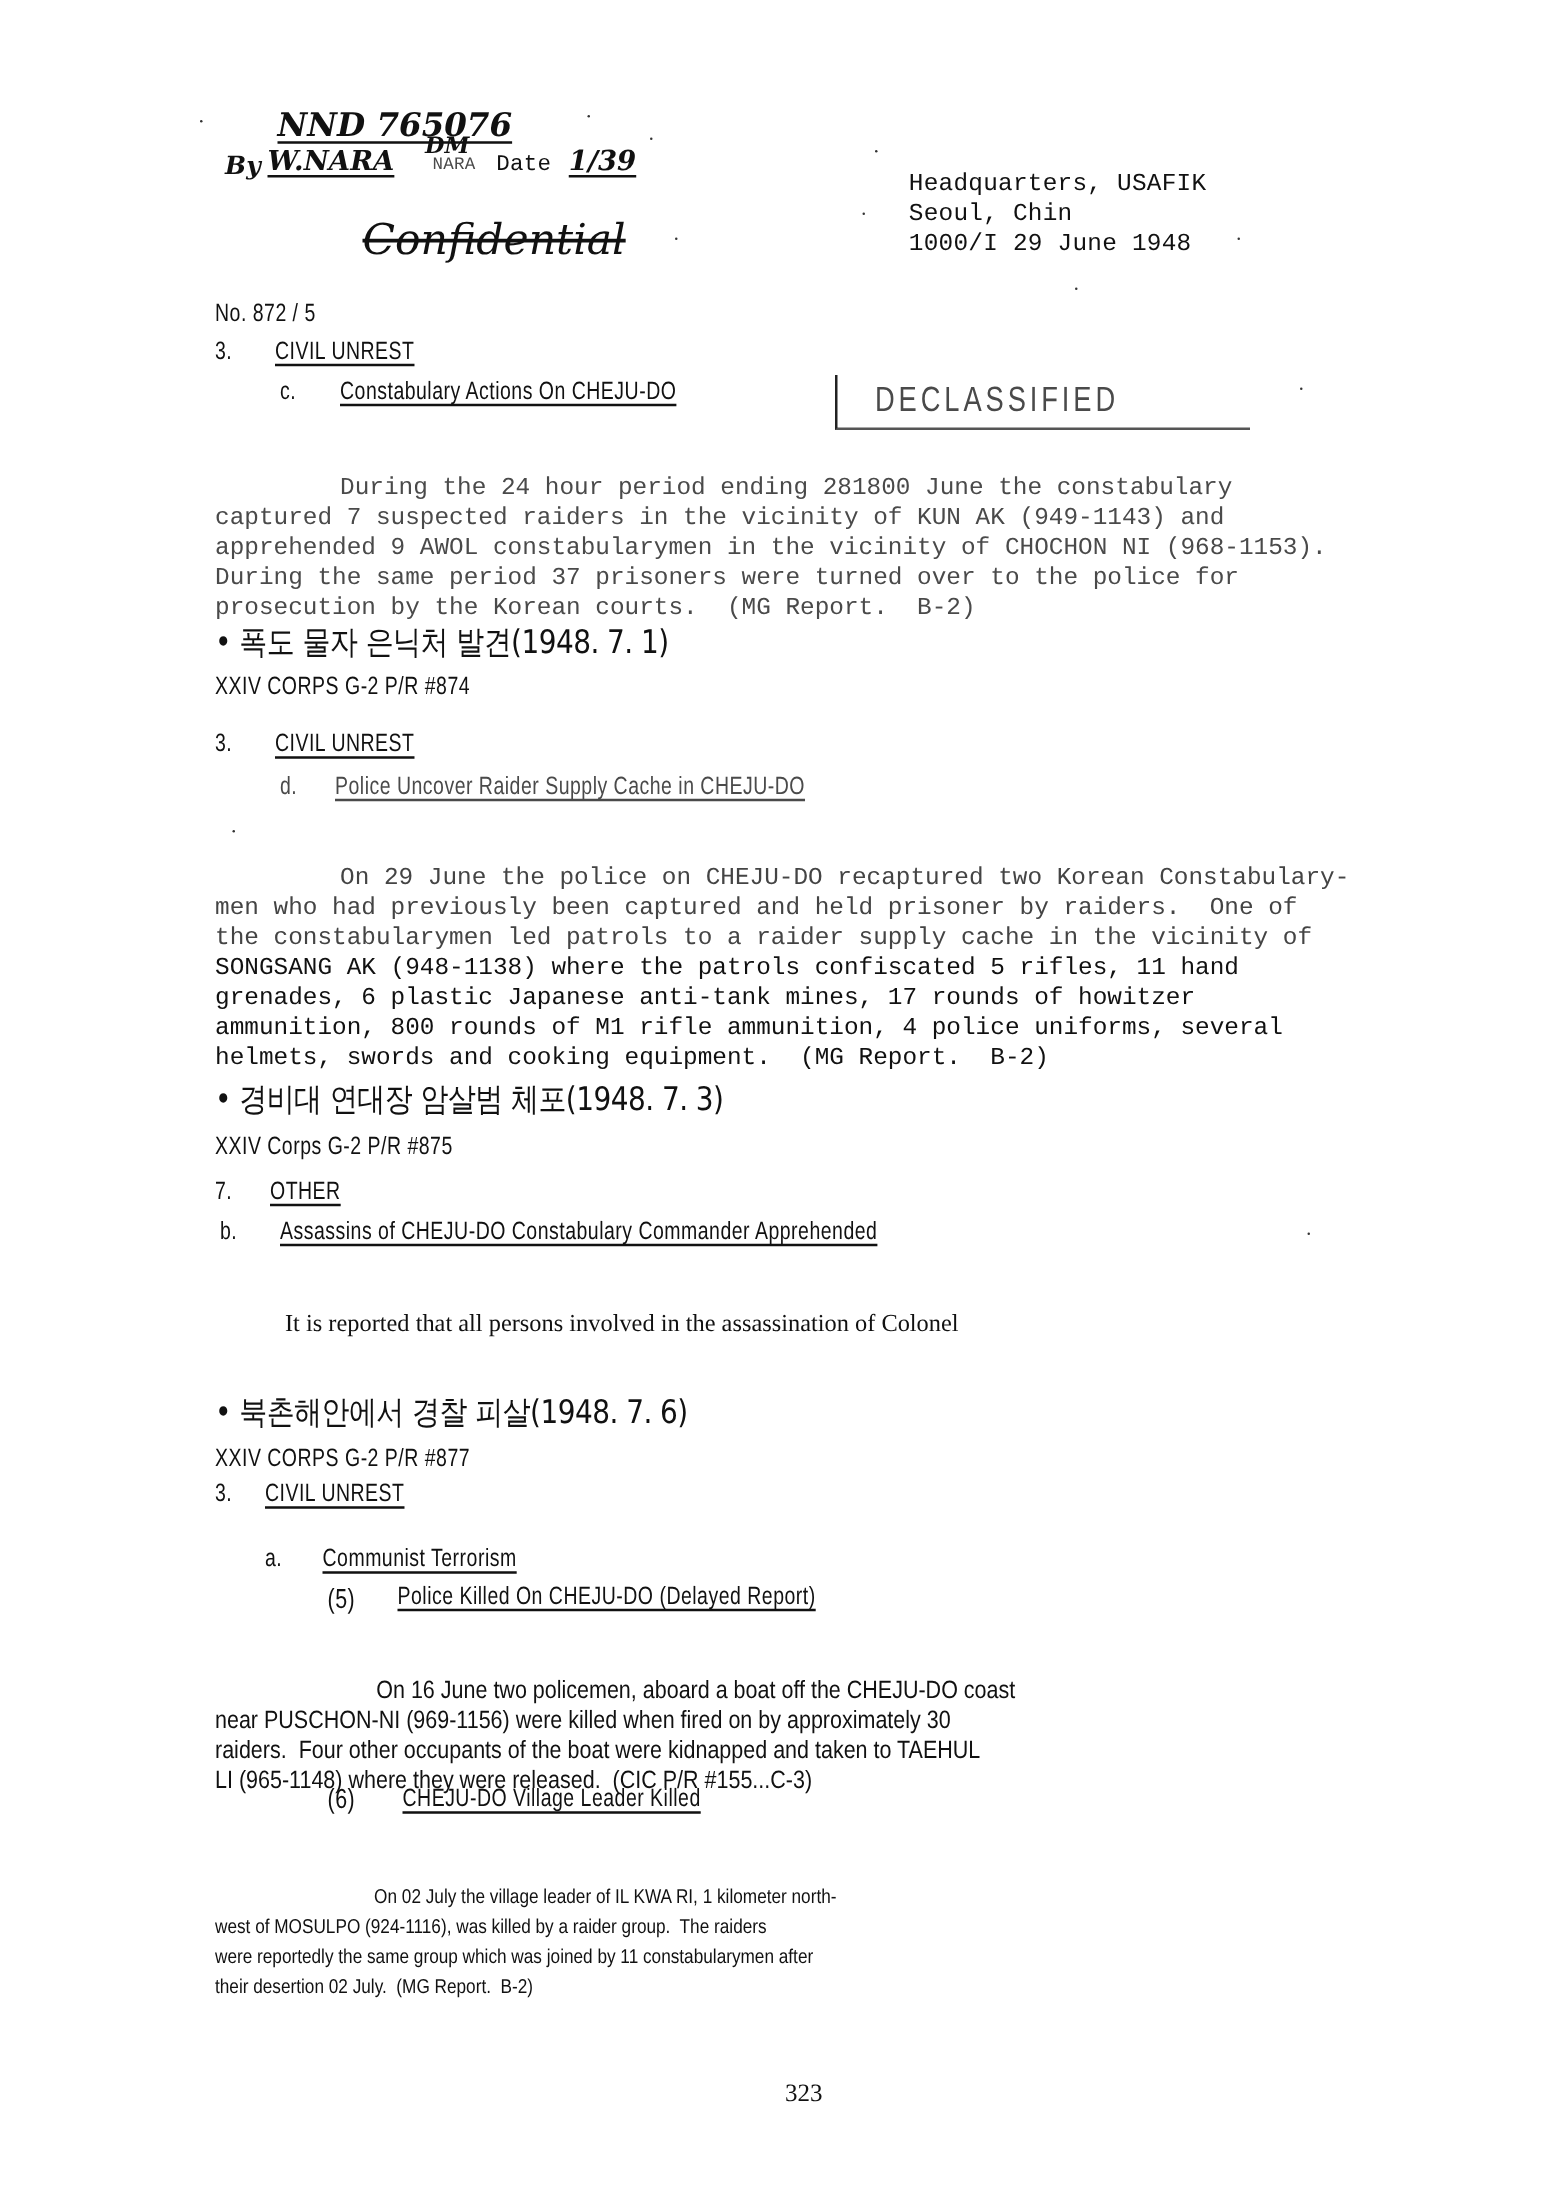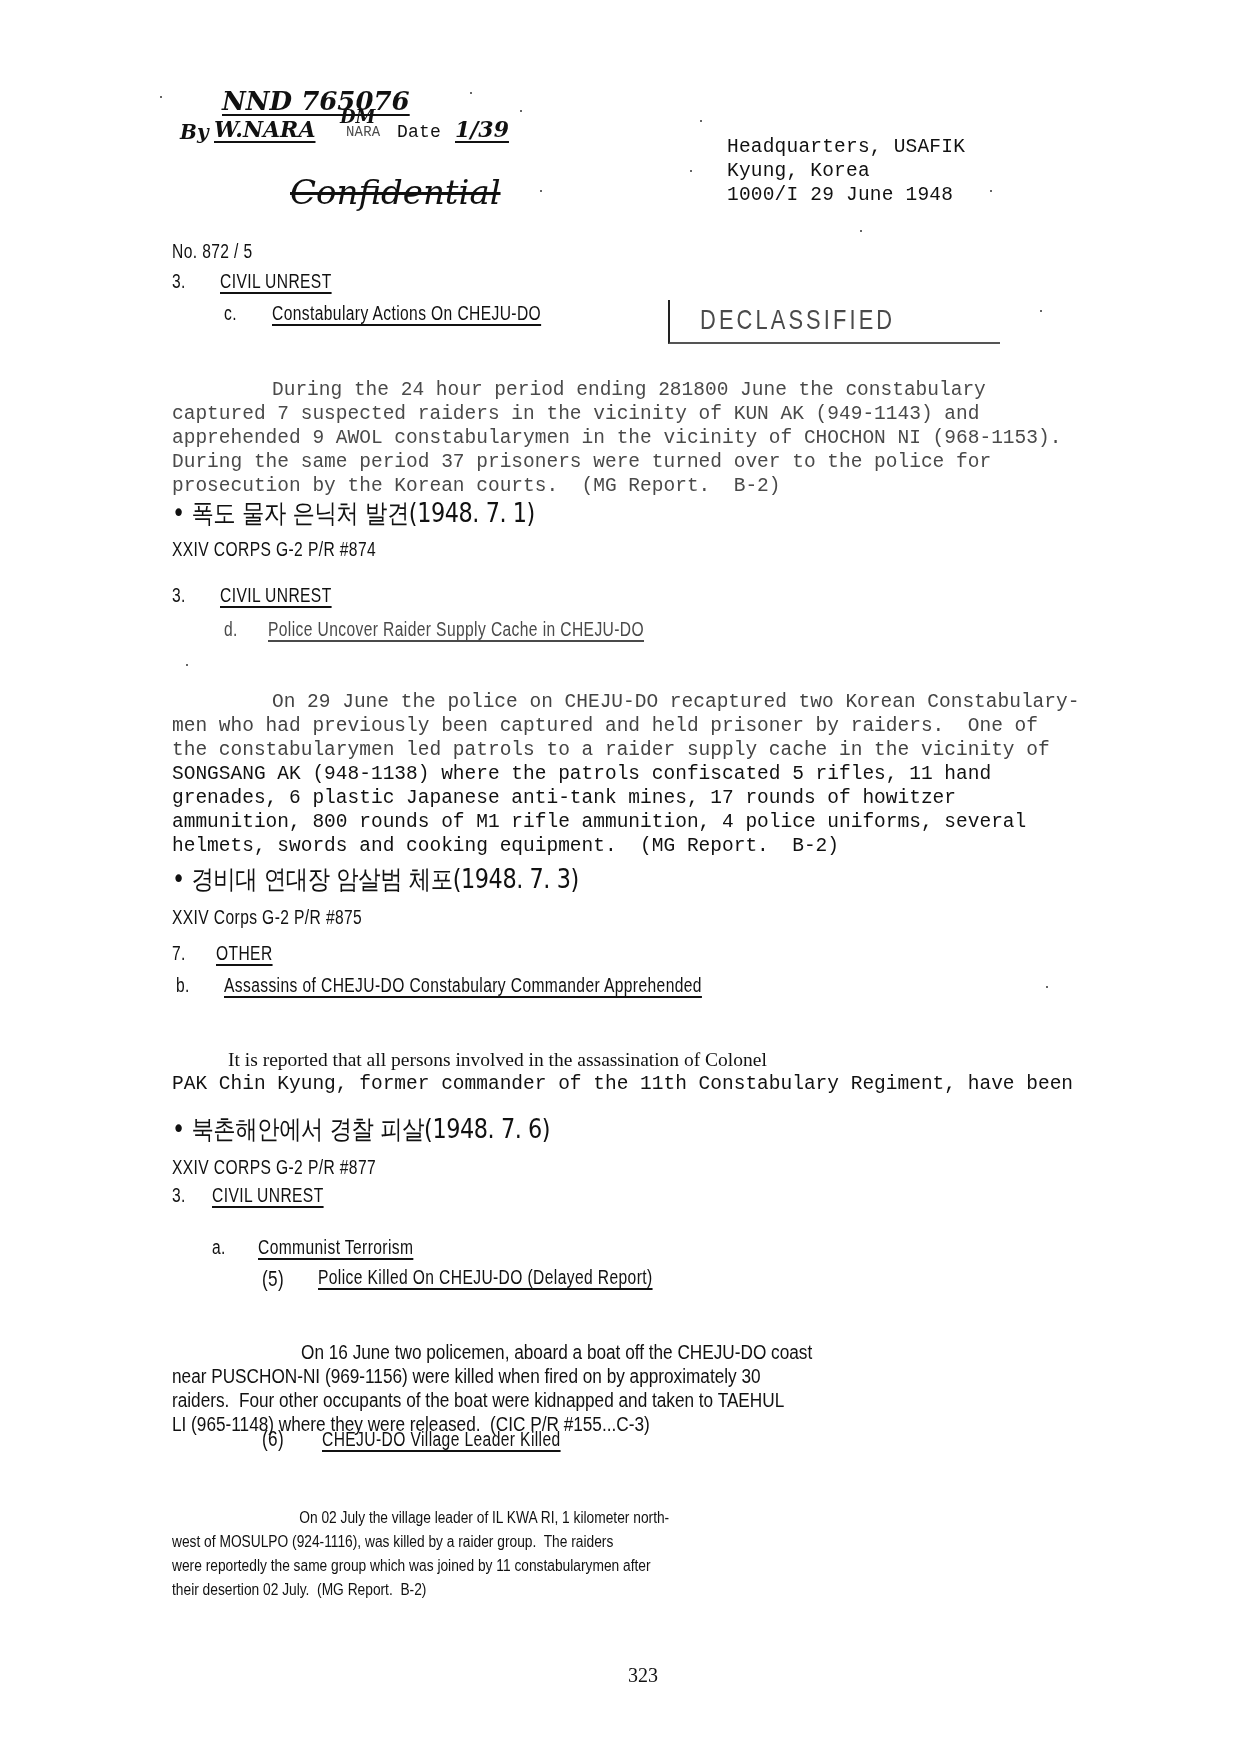--- a/index.html
+++ b/index.html
@@ -28,21 +28,21 @@
 <div class="abs hand" style="left:180px; top:120px; font-size:20px;">By</div>
 <div class="abs hand ul" style="left:214px; top:116px; font-size:22px;">W.NARA</div>
 <div class="abs hand" style="left:340px; top:106px; font-size:18px;">DM</div>
 <div class="abs mono mono-faint" style="left:346px; top:124px; font-size:14px;">NARA</div>
 <div class="abs mono" style="left:397px; top:122px; font-size:18px;">Date</div>
 <div class="abs hand ul" style="left:455px; top:116px; font-size:22px;">1/39</div>
 
 <div class="abs hand strike" style="left:290px; top:172px; font-size:34px; font-weight:normal;">Confidential</div>
 
 <div class="abs mono" style="left:727px; top:136px;">Headquarters, USAFIK</div>
-<div class="abs mono" style="left:727px; top:160px;">Kyung, Korea</div>
+<div class="abs mono" style="left:727px; top:160px;">Seoul, Chin</div>
 <div class="abs mono" style="left:727px; top:184px;">1000/I 29 June 1948</div>
 
 <div class="abs narrow" style="left:172px; top:240px;">No. 872 / 5</div>
 
 <div class="abs narrow" style="left:172px; top:270px;">3.</div>
 <div class="abs narrow ul" style="left:220px; top:270px;">CIVIL UNREST</div>
 <div class="abs narrow" style="left:224px; top:302px;">c.</div>
 <div class="abs narrow ul" style="left:272px; top:302px;">Constabulary Actions On CHEJU-DO</div>
 <div class="stamp-box" style="left:668px; top:300px; width:330px; height:42px;"></div>
 <div class="abs narrow mono-faint" style="left:700px; top:304px; font-size:28px; letter-spacing:4px;">DECLASSIFIED</div>
@@ -63,21 +63,21 @@
 </div>
 
 <div class="abs kor" style="left:172px; top:862px;">• 경비대 연대장 암살범 체포(1948. 7. 3)</div>
 <div class="abs narrow" style="left:172px; top:906px;">XXIV Corps G-2 P/R #875</div>
 <div class="abs narrow" style="left:172px; top:942px;">7.</div>
 <div class="abs narrow ul" style="left:216px; top:942px;">OTHER</div>
 <div class="abs narrow" style="left:176px; top:974px;">b.</div>
 <div class="abs narrow ul" style="left:224px; top:974px;">Assassins of CHEJU-DO Constabulary Commander Apprehended</div>
 
 <div class="para" style="left:172px; top:1024px;">
-<div style="padding-left:56px;font-family:Liberation Serif, serif;">It is reported that all persons involved in the assassination of Colonel</div><div>PAK Chin Kyung, former commander of the 11th Constabulary Regiment, have been</div>
+<div style="padding-left:56px;font-family:Liberation Serif, serif;">It is reported that all persons involved in the assassination of Colonel</div>
 </div>
 
 <div class="abs kor" style="left:172px; top:1112px;">• 북촌해안에서 경찰 피살(1948. 7. 6)</div>
 <div class="abs narrow" style="left:172px; top:1156px;">XXIV CORPS G-2 P/R #877</div>
 <div class="abs narrow" style="left:172px; top:1184px;">3.</div>
 <div class="abs narrow ul" style="left:212px; top:1184px;">CIVIL UNREST</div>
 <div class="abs narrow" style="left:212px; top:1236px;">a.</div>
 <div class="abs narrow ul" style="left:258px; top:1236px;">Communist Terrorism</div>
 
 <div class="abs narrow" style="left:262px; top:1266px; font-size:22px;">(5)</div>

